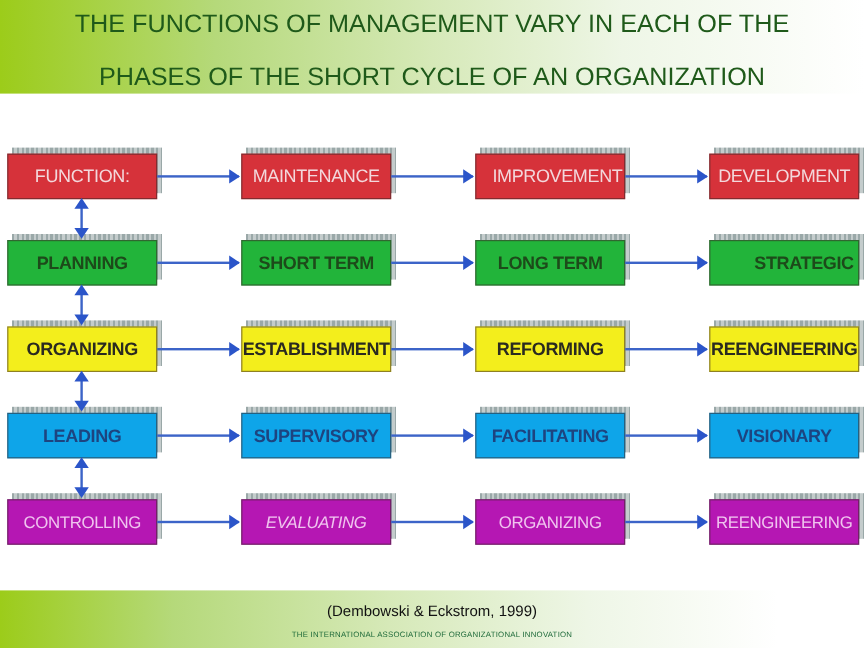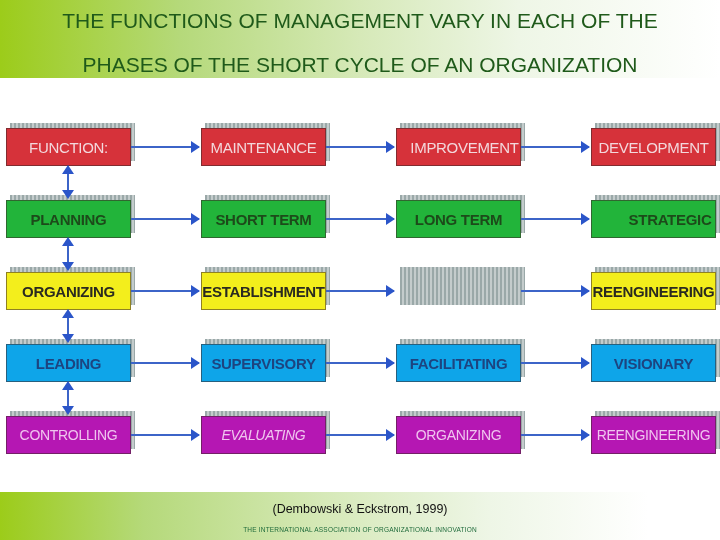--- a/index.html
+++ b/index.html
@@ -60,20 +60,21 @@
   <div class="box green" style="left:591px;top:120px;padding-left:33px;">STRATEGIC</div>
   <div class="harrow" style="left:131px;top:138px;width:68px;"></div>
   <div class="harrow" style="left:326px;top:138px;width:68px;"></div>
   <div class="harrow" style="left:521px;top:138px;width:68px;"></div>
 
   <div class="shadow" style="left:10px;top:187px;"></div>
   <div class="box yellow" style="left:6px;top:192px;">ORGANIZING</div>
   <div class="shadow" style="left:205px;top:187px;"></div>
   <div class="box yellow" style="left:201px;top:192px;">ESTABLISHMENT</div>
   <div class="shadow" style="left:400px;top:187px;"></div>
+  <div class="box yellow" style="left:396px;top:192px;">REFORMING</div>
   <div class="shadow" style="left:595px;top:187px;"></div>
   <div class="box yellow" style="left:591px;top:192px;">REENGINEERING</div>
   <div class="harrow" style="left:131px;top:210px;width:68px;"></div>
   <div class="harrow" style="left:326px;top:210px;width:68px;"></div>
   <div class="harrow" style="left:521px;top:210px;width:68px;"></div>
 
   <div class="shadow" style="left:10px;top:259px;"></div>
   <div class="box cyan" style="left:6px;top:264px;">LEADING</div>
   <div class="shadow" style="left:205px;top:259px;"></div>
   <div class="box cyan" style="left:201px;top:264px;">SUPERVISORY</div>

